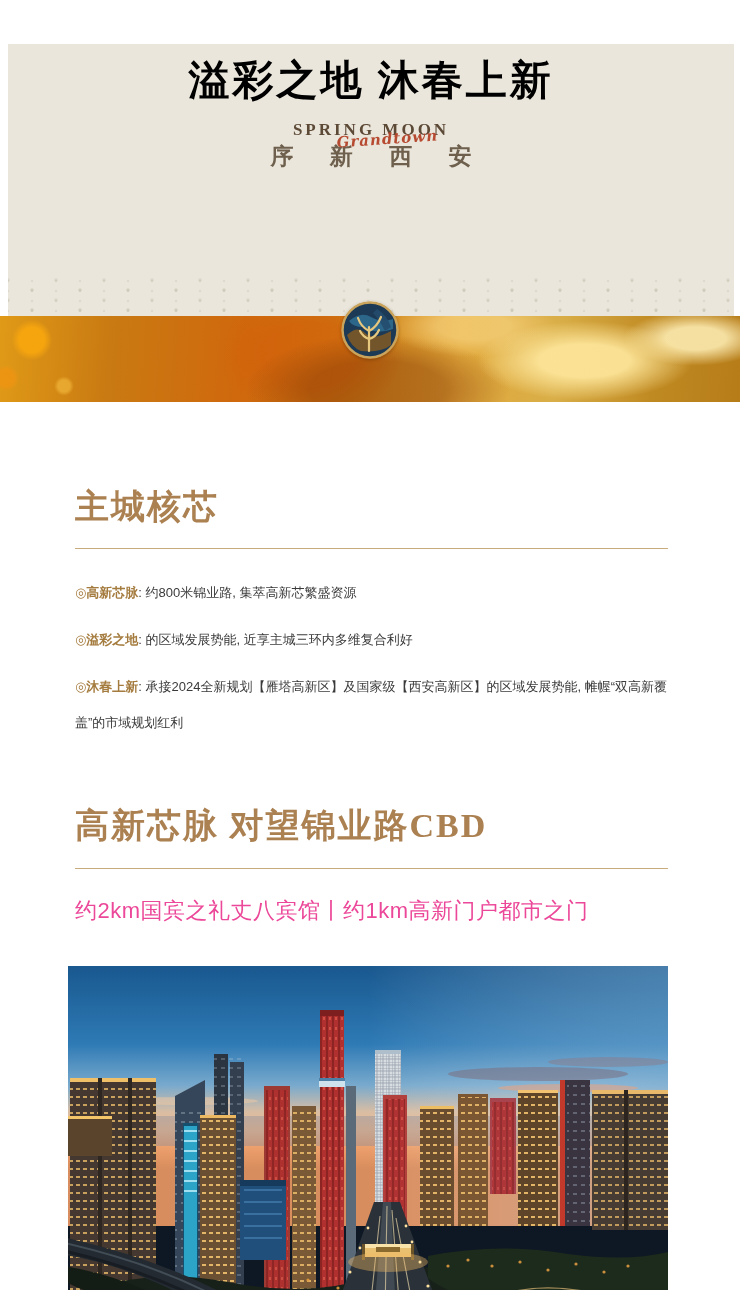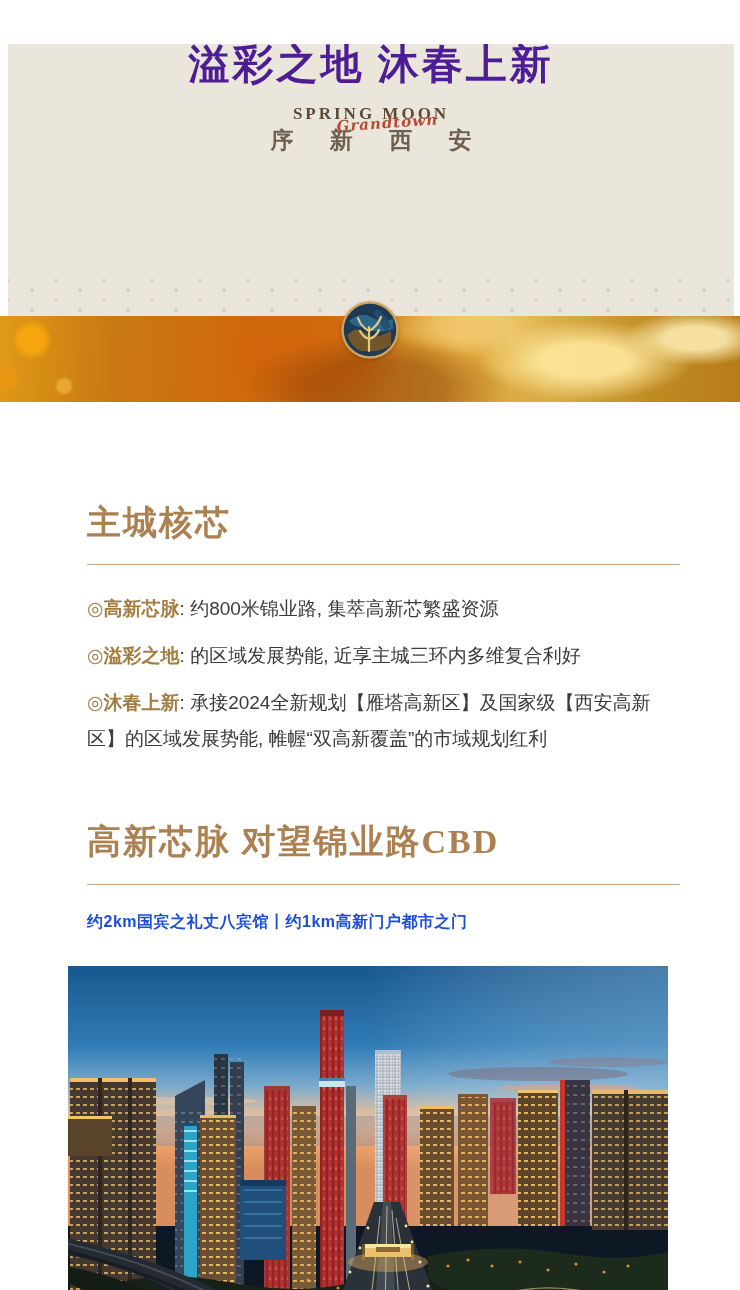--- a/index.html
+++ b/index.html
@@ -9,24 +9,24 @@
     -webkit-font-smoothing:antialiased;
   }
   .page{position:relative;width:740px;height:1290px;overflow:hidden;background:#fff;}
 
   
   .banner{
     position:absolute;top:44px;left:8px;right:6px;height:272px;
     background:#eae6db;text-align:center;overflow:hidden;
   }
   .banner-title{
-    margin:0;
+    margin:16px;
     font-family:"Liberation Serif","DejaVu Serif",serif;
     font-weight:700;font-size:41px;line-height:1;
-    letter-spacing:3px;color:#4c1d95;
+    letter-spacing:3px;color:#000000;
   }
   .banner-en{
     position:relative;margin-top:19px;
     font-family:"Liberation Serif","DejaVu Serif",serif;
     font-size:17px;letter-spacing:3px;color:#5c4936;font-weight:700;
   }
   .banner-script{
     position:absolute;left:50%;top:10px;transform:translateX(-34%) rotate(-4deg);
     font-family:"DejaVu Serif","Liberation Serif",serif;
     font-style:italic;font-size:15px;letter-spacing:1px;color:#b5432a;opacity:.95;
@@ -60,34 +60,34 @@
       radial-gradient(ellipse 120px 80px at 42% 45%, rgba(210,95,10,.65) 0 40%, rgba(210,95,10,0) 78%),
       linear-gradient(94deg,#e09a17 0%,#c97a12 15%,#d0680d 33%,#cd7d15 47%,#e2a93c 62%,#d9ae48 75%,#c08a22 88%,#b67c18 100%);
   }
   .emblem{
     position:absolute;left:50%;top:-15px;transform:translateX(-50%);
     width:58px;height:58px;border-radius:50%;
     box-shadow:0 1px 3px rgba(60,30,0,.35);
   }
 
   
-  .content{position:absolute;left:87px;top:402px;width:593px;margin-top:16px;}
+  .content{position:absolute;left:75px;top:402px;width:593px;}
   .h-gold{
     margin:0;
     font-family:"Liberation Serif","DejaVu Serif",serif;
     font-weight:700;font-size:34px;line-height:1.22;letter-spacing:2px;
     color:#ac8152;
   }
   .section1-heading{margin-top:84px;}
   .divider{border:none;border-top:1px solid #c9ab7d;margin:21px 0 0 0;width:100%;}
-  .bullets{margin-top:26px;font-size:19px;line-height:36px;color:#3a3a3a;}
+  .bullets{margin-top:26px;font-size:13px;line-height:36px;color:#3a3a3a;}
   .bullet{margin:0 0 11px 0;}
   .bullet .term{color:#a57c3f;font-weight:700;}
   .section2-heading{margin-top:64px;}
-  .section2-sub{margin:27px 0 0 0;font-size:16px;color:#1d4ed8;letter-spacing:.5px;font-weight:bold;}
+  .section2-sub{margin:27px 0 0 0;font-size:22px;color:#ec4899;letter-spacing:.5px;}
 
   
   .photo{
     position:absolute;left:68px;top:966px;width:600px;height:324px;overflow:hidden;
     background:#0e1824;
   }
   .photo svg{display:block;}
 </style>
 </head>
 <body>

